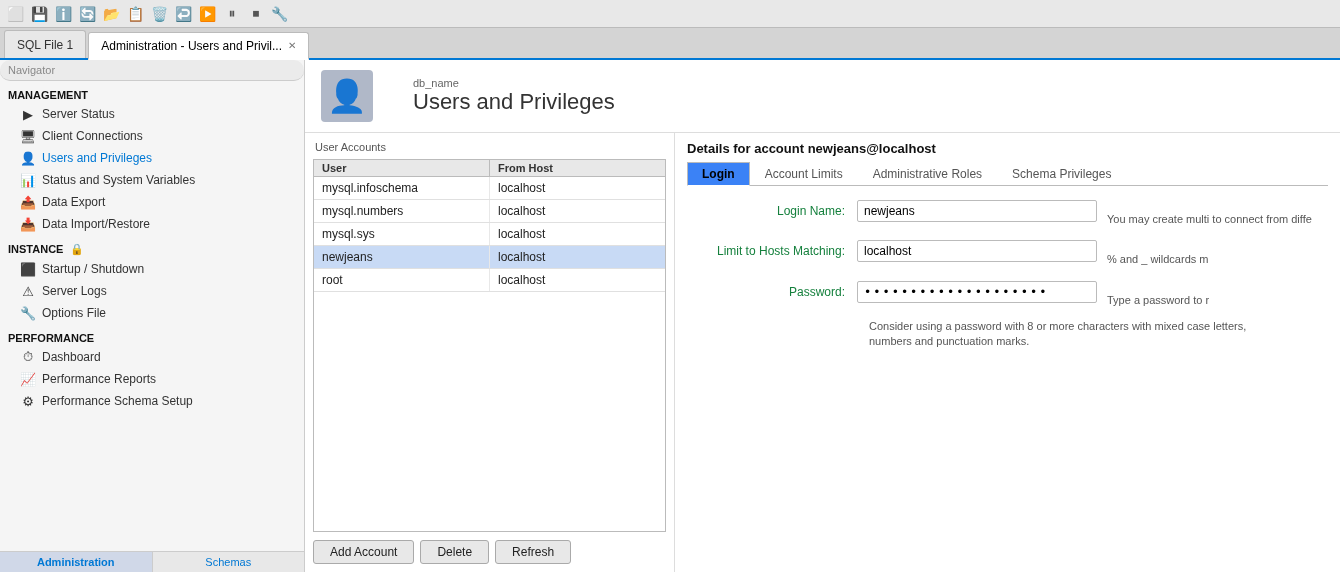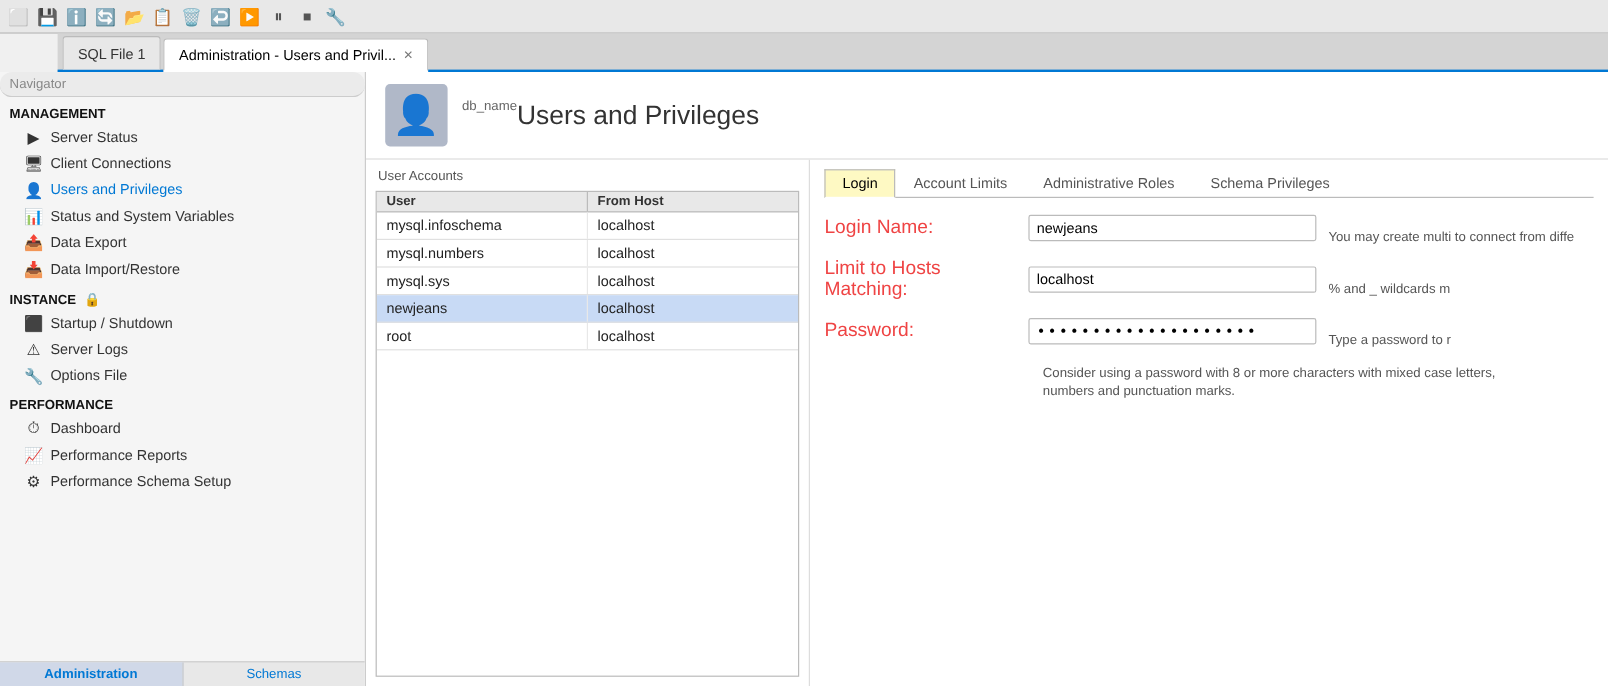--- a/index.html
+++ b/index.html
@@ -3,21 +3,21 @@
   <meta charset="utf-8">
   <style>
     * { box-sizing: border-box; margin: 0; padding: 0; }
     body { font-family: 'Segoe UI', Arial, sans-serif; font-size: 12px; background: #f0f0f0; color: #222; width: 1340px; height: 572px; overflow: hidden; }
 
     
     .toolbar { background: #e8e8e8; border-bottom: 1px solid #bbb; height: 28px; display: flex; align-items: center; padding: 0 6px; gap: 4px; }
     .toolbar-icon { width: 20px; height: 20px; display: inline-flex; align-items: center; justify-content: center; font-size: 14px; color: #555; cursor: pointer; }
 
     
-    .tab-bar { display: flex; align-items: flex-end; background: #d4d4d4; border-bottom: 2px solid #0078d4; height: 32px; padding: 0 4px; gap: 2px; margin-left: 48px; }
+    .tab-bar { display: flex; align-items: flex-end; background: #d4d4d4; border-bottom: 2px solid #0078d4; height: 32px; padding: 0 4px; gap: 2px; }
     .tab { display: flex; align-items: center; padding: 0 12px; height: 28px; background: #e8e8e8; border: 1px solid #bbb; border-bottom: none; border-radius: 3px 3px 0 0; cursor: pointer; font-size: 12px; color: #333; gap: 6px; }
     .tab.active { background: #fff; border-bottom: 2px solid #fff; margin-bottom: -2px; color: #000; }
     .tab-close { font-size: 10px; color: #777; cursor: pointer; }
 
     
     .main-layout { display: flex; height: calc(572px - 60px); }
 
     
     .sidebar { width: 305px; background: #f5f5f5; border-right: 1px solid #ccc; display: flex; flex-direction: column; overflow-y: auto; }
     .sidebar-header { font-size: 11px; color: #888; padding: 4px 8px; border-bottom: 1px solid #ccc; background: #ebebeb; border-radius: 10px; }
@@ -30,21 +30,21 @@
     .sidebar-bottom-tab:last-child { border-right: none; }
     .sidebar-bottom-tab.active { background: #d0d8e8; font-weight: bold; }
 
     
     .content { flex: 1; background: #fff; display: flex; flex-direction: column; overflow: hidden; }
 
     
     .page-header { display: flex; align-items: center; padding: 10px 16px; border-bottom: 1px solid #ddd; background: #fff; }
     .user-avatar { width: 52px; height: 52px; background: #b0b8c8; border-radius: 4px; display: flex; align-items: center; justify-content: center; margin-right: 12px; }
     .avatar-shape { font-size: 32px; color: #707888; }
-    .page-title-block { display: flex; flex-direction: row; }
+    .page-title-block { display: flex; flex-direction: column; margin-left: 28px; }
     .page-subtitle { font-size: 11px; color: #666; }
     .page-title { font-size: 22px; color: #333; font-weight: 300; }
 
     
     .body-panels { display: flex; flex: 1; overflow: hidden; }
 
     
     .user-list-panel { width: 370px; border-right: 1px solid #ddd; display: flex; flex-direction: column; padding: 8px; }
     .panel-label { font-size: 11px; color: #555; margin-bottom: 6px; padding-left: 2px; }
     .user-table { border: 1px solid #bbb; flex: 1; overflow-y: auto; }
@@ -57,26 +57,26 @@
     .user-table-cell:last-child { border-right: none; }
     .user-list-actions { display: flex; gap: 6px; margin-top: 8px; }
     .btn { padding: 4px 16px; background: #e8e8e8; border: 1px solid #aaa; border-radius: 3px; cursor: pointer; font-size: 12px; color: #222; }
     .btn:disabled { color: #aaa; background: #f0f0f0; cursor: default; }
 
     
     .details-panel { flex: 1; display: flex; flex-direction: column; padding: 8px 12px; overflow: hidden; }
     .details-title { font-size: 13px; font-weight: bold; color: #111; margin-bottom: 6px; }
     .details-tabs { display: flex; border-bottom: 1px solid #bbb; margin-bottom: 10px; gap: 0; }
     .detail-tab { padding: 4px 14px; font-size: 12px; cursor: pointer; border: 1px solid transparent; border-bottom: none; margin-bottom: -1px; color: #555; }
-    .detail-tab.active { background: #fef9c3; border-color: #bbb; border-bottom: 1px solid #fff; color: #000; font-weight: 400; text-align: right; }
+    .detail-tab.active { background: #3b82f6; border-color: #bbb; border-bottom: 1px solid #fff; color: #000; font-weight: 700; text-align: right; }
 
     
     .form-body { display: flex; flex-direction: column; gap: 10px; flex: 1; overflow-y: auto; }
     .form-row { display: flex; align-items: center; }
-    .form-label { width: 170px; padding-right: 12px; font-size: 16px; color: #ef4444; flex-shrink: 0; }
+    .form-label { width: 170px; text-align: right; padding-right: 12px; font-size: 12px; color: #15803d; flex-shrink: 0; }
     .form-input { border: 1px solid #bbb; border-radius: 2px; padding: 3px 6px; font-size: 12px; width: 240px; background: #fff; }
     .form-select-wrapper { display: flex; align-items: center; gap: 0; }
     .form-select { border: 1px solid #bbb; border-radius: 2px; padding: 3px 6px; font-size: 12px; width: 240px; background: #fff; appearance: none; }
     .select-arrow { margin-left: -20px; pointer-events: none; font-size: 10px; color: #666; }
     .form-hint { margin-left: 10px; font-size: 11px; color: #555; max-width: 220px; line-height: 1.3; margin-top: 16px; }
     .form-password { font-family: monospace; letter-spacing: 2px; }
     .form-hint-block { margin-left: 182px; font-size: 11px; color: #555; max-width: 400px; line-height: 1.4; margin-top: 2px; }
 
     
     .details-actions { display: flex; justify-content: flex-end; padding-top: 8px; border-top: 1px solid #ddd; }
@@ -220,23 +220,29 @@
           </div>
           <div class="user-table-row selected">
             <div class="user-table-cell">newjeans</div>
             <div class="user-table-cell">localhost</div>
           </div>
           <div class="user-table-row">
             <div class="user-table-cell">root</div>
             <div class="user-table-cell">localhost</div>
           </div>
         </div>
+        <div class="user-list-actions">
+          <button class="btn">Add Account</button>
+          <button class="btn">Delete</button>
+          <button class="btn">Refresh</button>
+        </div>
       </div>
 
       <div class="details-panel">
+        <div class="details-title">Details for account newjeans@localhost</div>
         <div class="details-tabs">
           <div class="detail-tab active">Login</div>
           <div class="detail-tab">Account Limits</div>
           <div class="detail-tab">Administrative Roles</div>
           <div class="detail-tab">Schema Privileges</div>
         </div>
 
         <div class="form-body">
 
           <div class="form-row">

